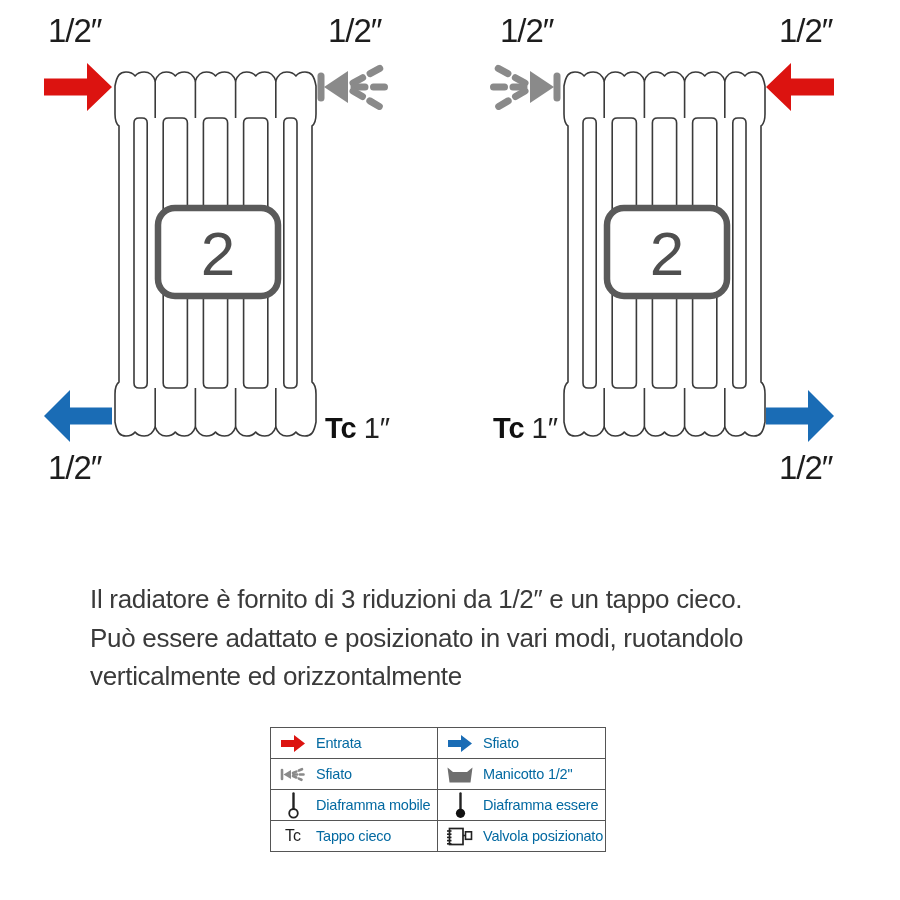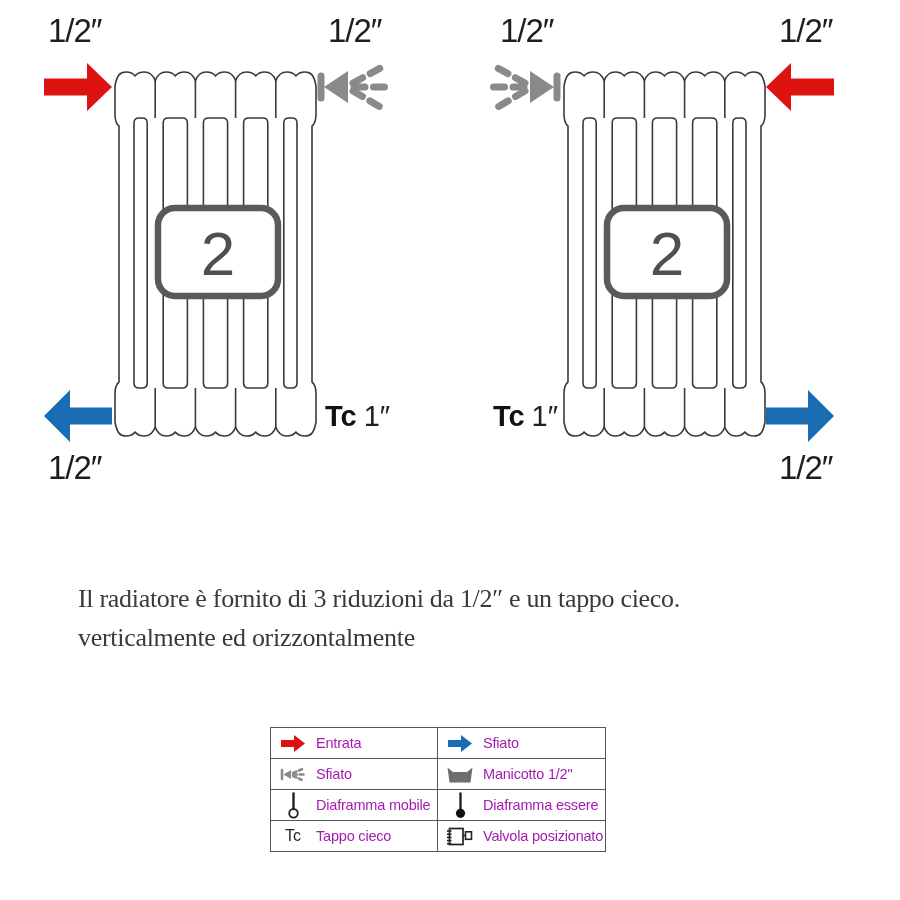--- a/index.html
+++ b/index.html
@@ -4,21 +4,21 @@
 <style>
   html,body{margin:0;padding:0;}
   body{width:900px;height:900px;background:#ffffff;font-family:"Liberation Sans",sans-serif;overflow:hidden;}
   .canvas{position:relative;width:886px;height:900px;}
   .abs{position:absolute;}
 
   
   .size-label{font-size:33px;font-weight:400;color:#1d1d1d;letter-spacing:-1px;white-space:nowrap;}
 
   
-  .tc-label{font-size:29px;color:#111;white-space:nowrap;}
+  .tc-label{font-size:29px;color:#111;white-space:nowrap;margin-top:12px;}
   .tc-label .tc-abbr{font-weight:700;}
   .tc-label .tc-size{font-weight:400;margin-left:7px;color:#222;}
 
   
   svg.radiator{overflow:visible;}
   .rad-body{fill:#ffffff;stroke:#3a3a3a;stroke-width:1.6;stroke-linejoin:round;}
   .rad-div{fill:none;stroke:#3a3a3a;stroke-width:1.6;}
   .badge-rect{fill:#ffffff;stroke:#5a5a5a;stroke-width:6.5;}
   .badge-num{font-family:"Liberation Sans",sans-serif;font-size:62px;fill:#4f4f4f;text-anchor:middle;}
 
@@ -35,21 +35,21 @@
   .description{font-size:26px;line-height:38.5px;color:#3a3a3a;letter-spacing:-0.3px;white-space:nowrap;}
 
   
   table.legend{border-collapse:collapse;table-layout:fixed;}
   table.legend td{border:1px solid #555;height:30px;padding:0;vertical-align:middle;}
   table.legend td.cell-l{width:166px;}
   table.legend td.cell-r{width:167px;}
   table.legend td.empty{border:none;background:transparent;}
   .cell-flex{display:flex;align-items:center;height:100%;}
   .licon{width:30px;margin-left:7px;display:flex;justify-content:center;align-items:center;flex:none;}
-  .llabel{margin-left:8px;font-size:14.5px;color:#a21caf;letter-spacing:-0.2px;white-space:nowrap;}
+  .llabel{margin-left:8px;font-size:14.5px;color:#0369a1;letter-spacing:-0.2px;white-space:nowrap;}
   .tc-small{font-size:16px;color:#1e1e1e;}
   .leg-outline{stroke:#222;fill:#fff;}
 </style>
 </head>
 <body>
 
 <div class="canvas">
 
   <span class="abs size-label" style="left:48px;top:12px;">1/2″</span>
 
@@ -116,22 +116,23 @@
   <span class="abs tc-label" style="left:490px;top:400px;width:68px;text-align:right;">
     <b class="tc-abbr">Tc</b><span class="tc-size">1″</span>
   </span>
 
   <svg class="abs" style="left:766px;top:390px;" width="68" height="52" viewBox="0 0 68 52">
     <polygon class="arrow-blue" points="0,17.5 42,17.5 42,0 68,26 42,52 42,34.5 0,34.5"></polygon>
   </svg>
 
   <span class="abs size-label" style="left:779px;top:449px;">1/2″</span>
 
-  <div class="abs description" style="left:78px;top:580px;font-family:Liberation Serif, serif;">
+  <div class="abs description" style="left:90px;top:580px;">
     <div>Il radiatore è fornito di 3 riduzioni da 1/2″ e un tappo cieco.</div>
+    <div>Può essere adattato e posizionato in vari modi, ruotandolo</div>
     <div>verticalmente ed orizzontalmente</div>
   </div>
 
   <table class="legend abs" style="left:270px;top:727px;">
     <tbody>
         <tr>
       <td class="cell-l">
             <div class="cell-flex">
         <span class="licon">
           <svg width="24" height="21" viewBox="0 0 24 21">

